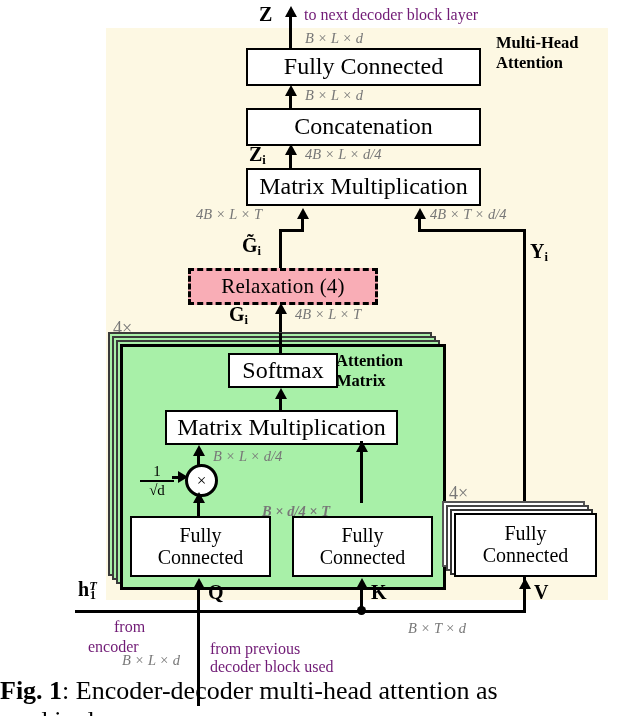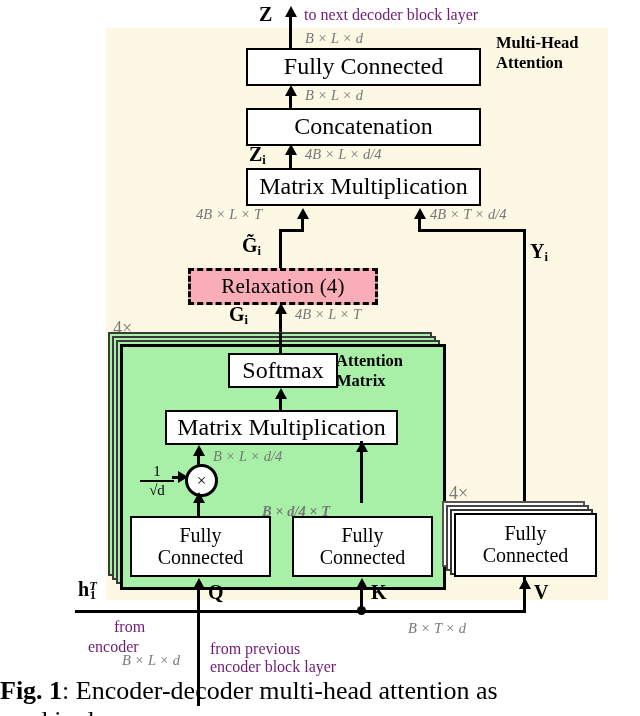--- a/index.html
+++ b/index.html
@@ -205,19 +205,19 @@
 
   <div class="abs lbl sym" style="left:78px;top:578px;"><span>h</span><span class="sup">T</span><span class="sub" style="margin-left:-7px;">1</span></div>
 
   <div class="abs lbl plain" style="left:114px;top:618px;">from</div>
   <div class="abs lbl plain" style="left:88px;top:638px;">encoder</div>
 
   <div class="abs lbl dim" style="left:122px;top:652px;">B × L × d</div>
   <div class="abs lbl dim" style="left:408px;top:620px;">B × T × d</div>
 
   <div class="abs lbl plain" style="left:210px;top:640px;">from previous</div>
-  <div class="abs lbl plain" style="left:210px;top:658px;">encoder block layer</div>
+  <div class="abs lbl plain" style="left:210px;top:658px;">decoder block used</div>
 
   <div id="caption">
     <b>Fig. 1</b><span>: Encoder-decoder multi-head attention as used in de-</span>
   </div>
 
 </div>
 
 </body></html>

